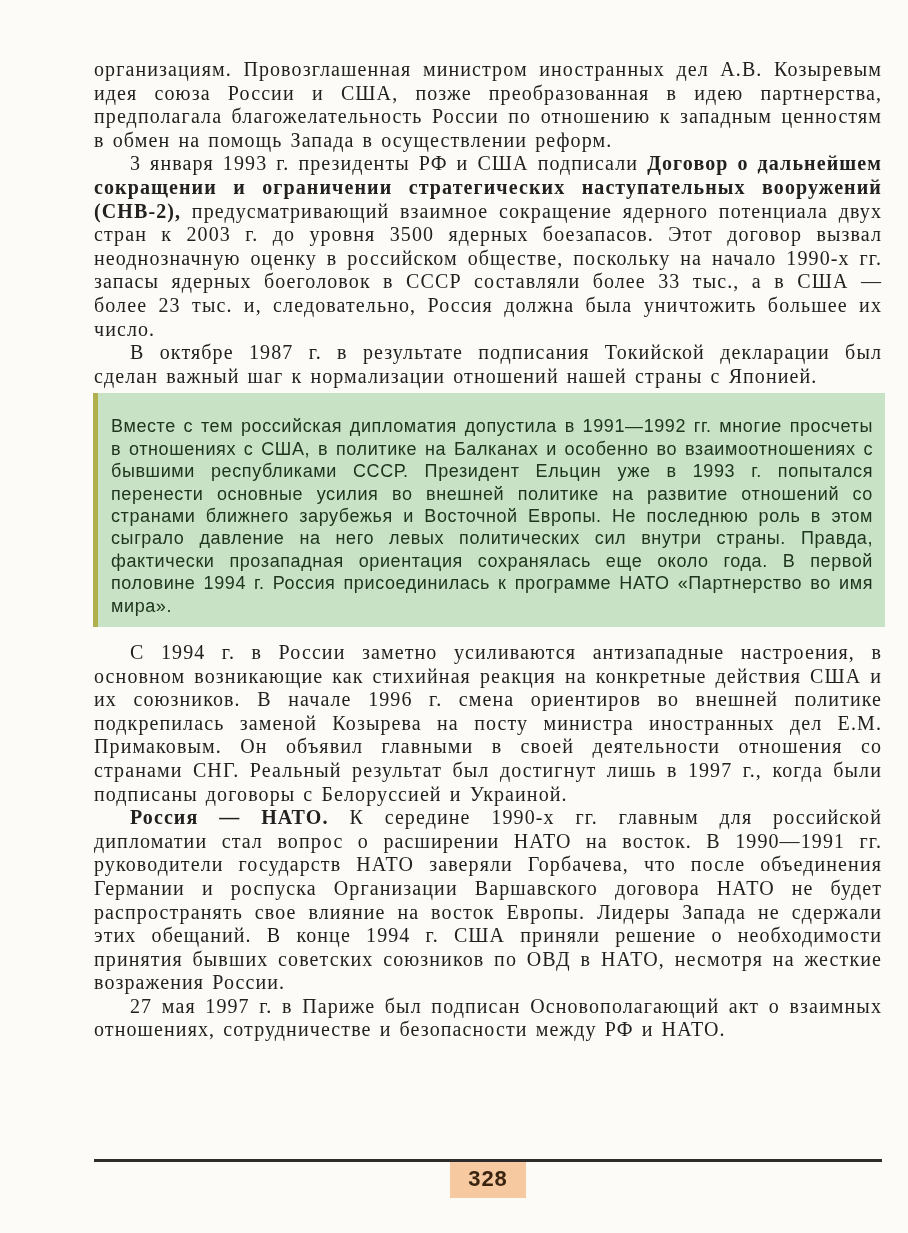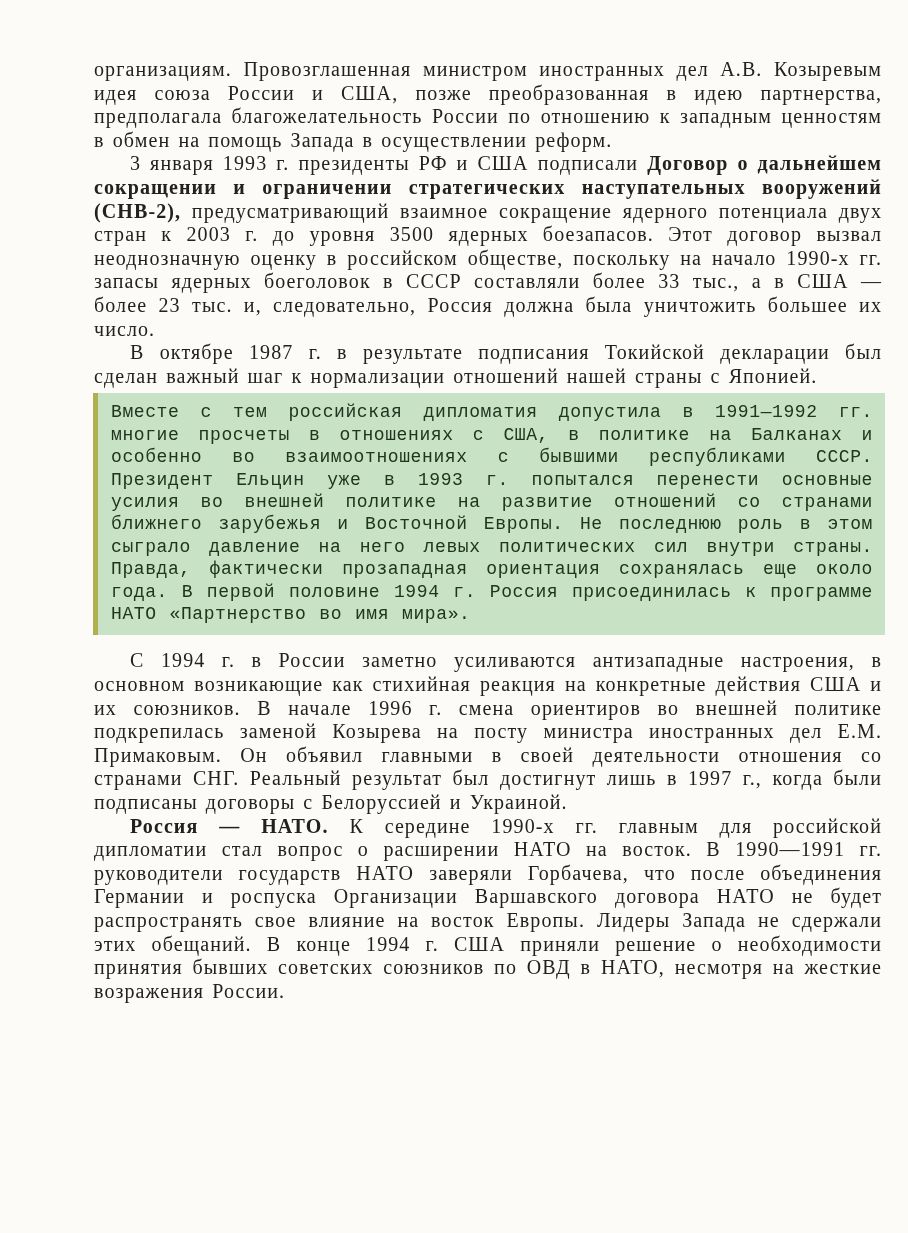--- a/index.html
+++ b/index.html
@@ -37,27 +37,28 @@
   }
   .body-p.no-indent{text-indent:0;}
   .body-p b{font-weight:bold;}
   .highlight-box{
     margin:5px -3px 14px -1px;
     background:var(--highlight-bg);
     border-left:5px solid var(--highlight-border);
     padding:8px 12px 10px 13px;
   }
   .highlight-box p{
-    font-family:Liberation Mono, monospace;
+    font-family:Liberation Sans, sans-serif;
     font-size:18px;
     line-height:22.4px;
     letter-spacing:0.6px;
     word-spacing:1.5px;
     color:var(--highlight-text);
     text-align:justify;
+    margin-top:14px;
   }
   .footer{
     position:absolute;
     left:94px;top:1159px;width:788px;
     text-align:center;
   }
   .footer-rule{
     height:3px;
     background:var(--rule-color);
   }
@@ -86,16 +87,21 @@
     <p class="body-p">В октябре 1987 г. в результате подписания Токийской декларации был сделан важный шаг к нормализации отношений нашей страны с Японией.</p>
 
     <div class="highlight-box">
       <p>Вместе с тем российская дипломатия допустила в 1991—1992 гг. многие просчеты в отношениях с США, в политике на Балканах и особенно во взаимоотношениях с бывшими республиками СССР. Президент Ельцин уже в 1993 г. попытался перенести основные усилия во внешней политике на развитие отношений со странами ближнего зарубежья и Восточной Европы. Не последнюю роль в этом сыграло давление на него левых политических сил внутри страны. Правда, фактически прозападная ориентация сохранялась еще около года. В первой половине 1994 г. Россия присоединилась к программе НАТО «Партнерство во имя мира».</p>
     </div>
 
     <p class="body-p">С 1994 г. в России заметно усиливаются антизападные настроения, в основном возникающие как стихийная реакция на конкретные действия США и их союзников. В начале 1996 г. смена ориентиров во внешней политике подкрепилась заменой Козырева на посту министра иностранных дел Е.М. Примаковым. Он объявил главными в своей деятельности отношения со странами СНГ. Реальный результат был достигнут лишь в 1997 г., когда были подписаны договоры с Белоруссией и Украиной.</p>
 
     <p class="body-p"><b>Россия — НАТО.</b><span> К середине 1990-х гг. главным для российской дипломатии стал вопрос о расширении НАТО на восток. В 1990—1991 гг. руководители государств НАТО заверяли Горбачева, что после объединения Германии и роспуска Организации Варшавского договора НАТО не будет распространять свое влияние на восток Европы. Лидеры Запада не сдержали этих обещаний. В конце 1994 г. США приняли решение о необходимости принятия бывших советских союзников по ОВД в НАТО, несмотря на жесткие возражения России.</span></p>
 
+    <p class="body-p">27 мая 1997 г. в Париже был подписан Основополагающий акт о взаимных отношениях, сотрудничестве и безопасности между РФ и НАТО.</p>
 
   </div>
 
+  <div class="footer">
+    <div class="footer-rule"></div>
+    <div class="page-badge">328</div>
+  </div>
 </div>
 
 </body></html>

